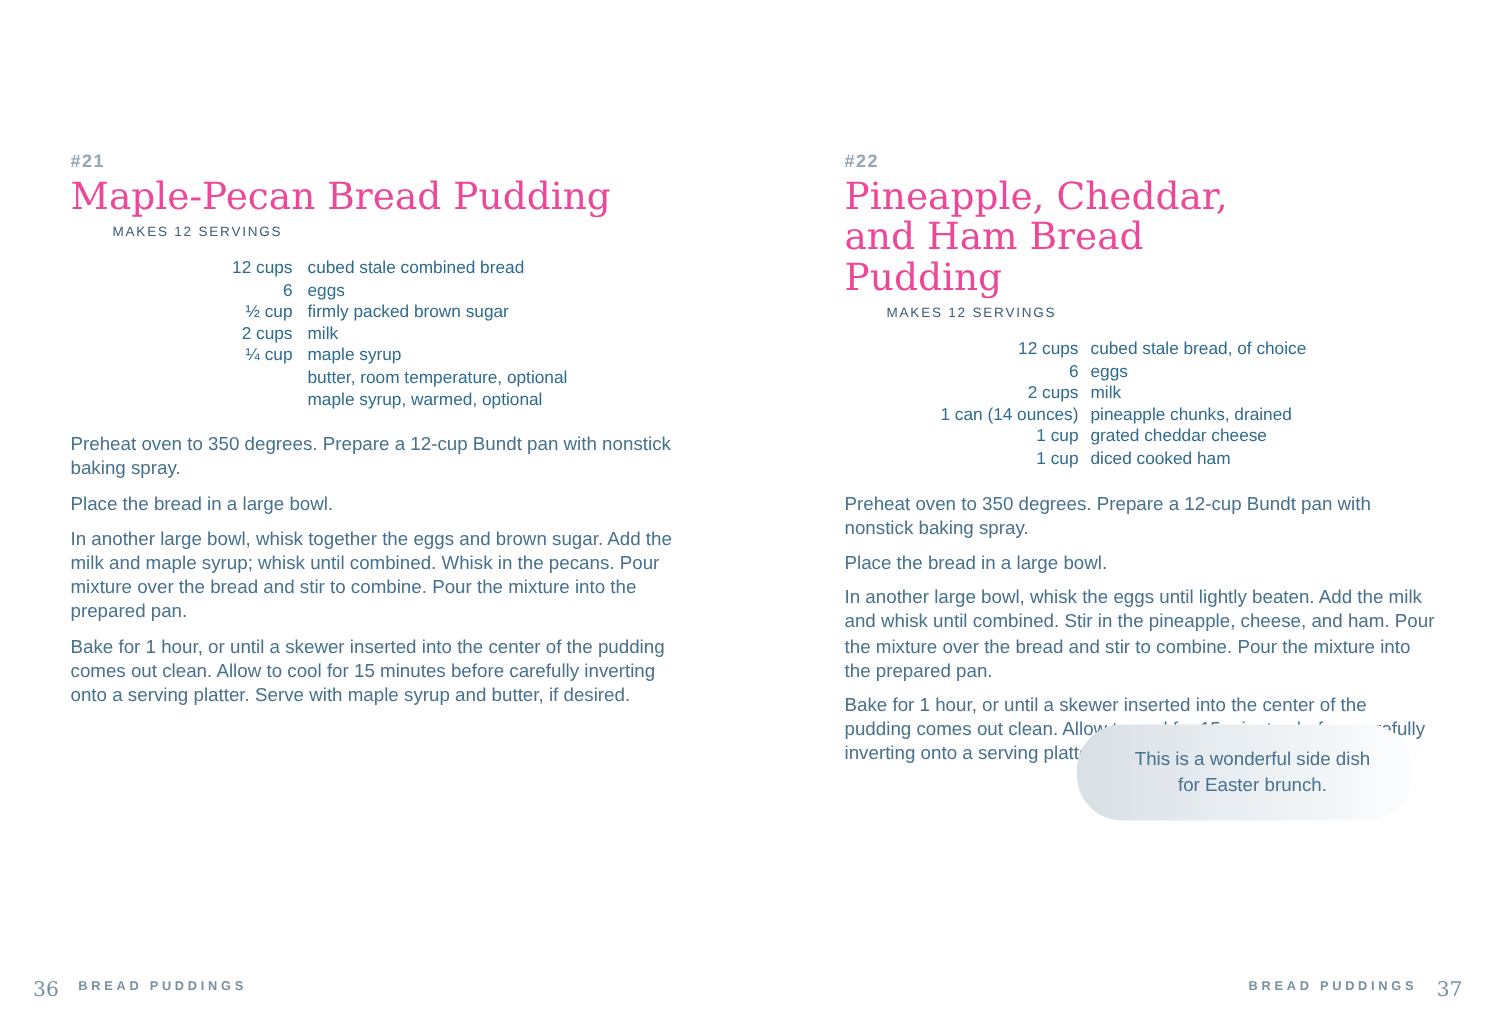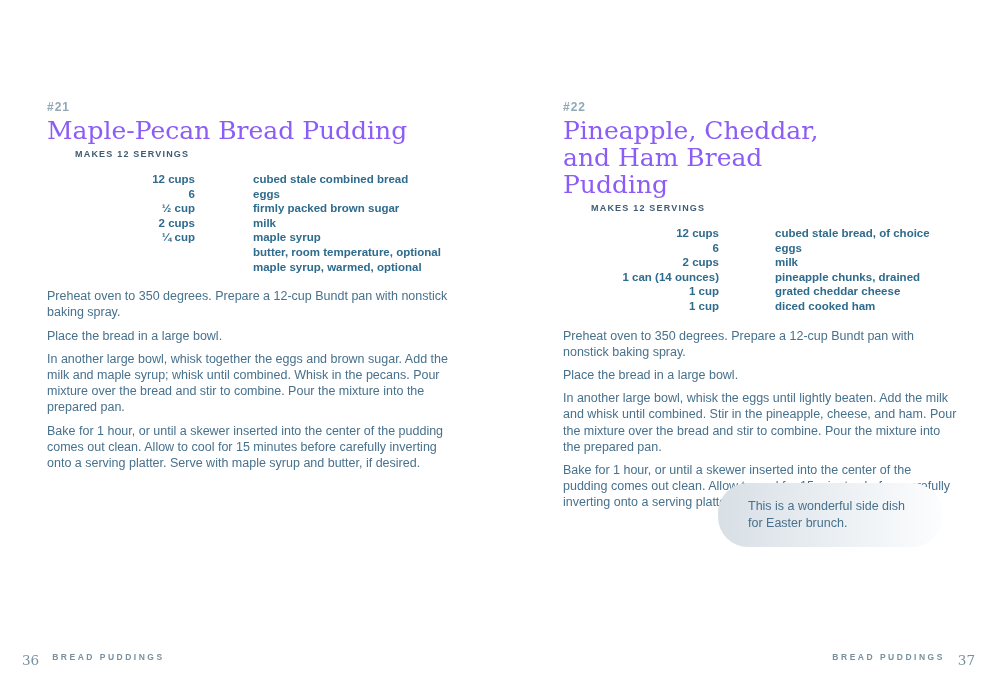--- a/index.html
+++ b/index.html
@@ -21,41 +21,40 @@
     font-weight: bold;
     letter-spacing: 1px;
     color: #93a8b7;
     text-underline-offset: 2px;
   }
   .recipe-title {
     font-family: "DejaVu Serif", "Liberation Serif", serif;
     font-weight: 500;
     font-size: 25px;
     line-height: 27px;
-    color: #8b5cf6;
+    color: #ec4899;
     margin-top: 3px;
   }
   .col-right .recipe-title { max-width: 300px; }
   .servings {
     font-size: 9px;
-    font-weight: bold;
+    font-weight: normal;
     letter-spacing: 1.2px;
     color: #3e5c74;
     margin-top: 5px;
     padding-left: 28px;
   }
 
   .ingredients { margin-top: 13px; }
   .ingredient-row {
     display: flex;
     font-size: 11.5px;
-    font-weight: bold;
+    font-weight: normal;
     line-height: 14.6px;
     color: #2f6b8d;
-    gap: 48px;
   }
   .ingredient-qty {
     width: 158px;
     flex: 0 0 158px;
     text-align: right;
     padding-right: 10px;
     white-space: nowrap;
   }
   .col-right .ingredient-qty { width: 164px; flex-basis: 164px; padding-right: 8px; }
   .ingredient-name { flex: 1; }
@@ -70,20 +69,21 @@
 
   .note-box {
     position: absolute;
     left: 718px;
     top: 483px;
     width: 224px;
     min-height: 62px;
     border-radius: 30px;
     background: linear-gradient(to right, #d8dfe5 0%, #e8edf1 45%, #fcfdfe 100%);
     padding: 15px 20px 15px 30px;
+    text-align: center;
   }
   .note-box p {
     font-size: 12.5px;
     line-height: 17px;
     color: #47718d;
   }
 
   .footer {
     position: absolute;
     top: 652px;

